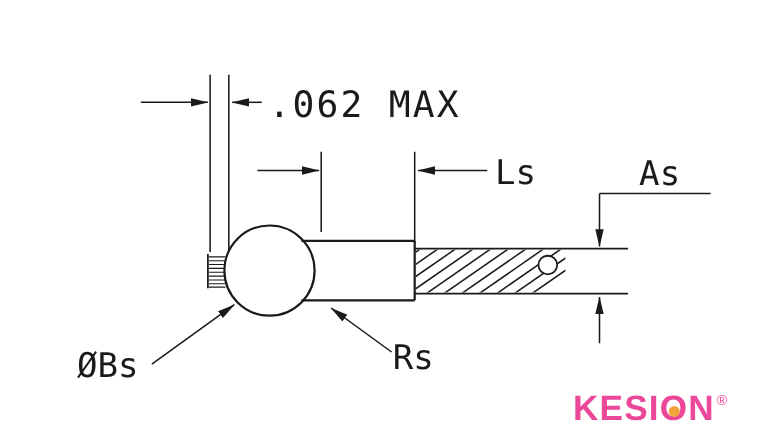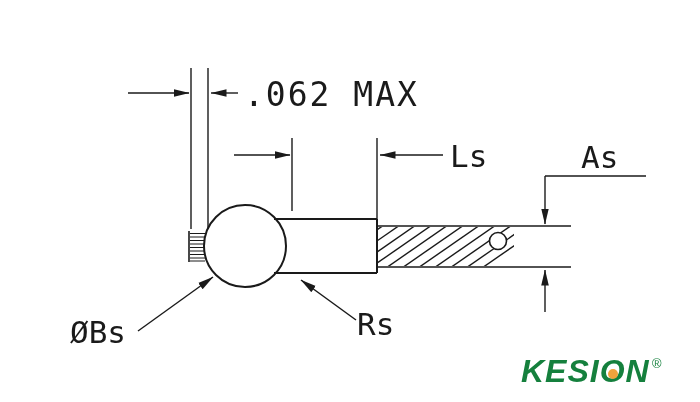--- a/index.html
+++ b/index.html
@@ -6,22 +6,22 @@
   .stage{
     position:relative;width:700px;height:402px;background:#ffffff;overflow:hidden;
     font-family:"DejaVu Sans Mono", monospace;
   }
   svg{position:absolute;left:0;top:0;}
   svg text{fill:#1a1a1a;font-family:"DejaVu Sans Mono", monospace;}
   .t-big{font-size:33px;letter-spacing:2px;}
   .t-lab{font-size:31px;}
   .logo{
     position:absolute;left:521px;top:353px;
-    color:#15803d;font-family:"Liberation Sans", sans-serif;
-    font-weight:700;font-size:32px;letter-spacing:1px;white-space:nowrap;font-style:italic;
+    color:#ec4899;font-family:"Liberation Sans", sans-serif;
+    font-weight:700;font-size:32px;letter-spacing:1px;white-space:nowrap;
   }
   .logo-o{position:relative;display:inline-block;}
   .logo-o::after{
     content:"";position:absolute;left:50%;top:58%;width:10px;height:10px;
     border-radius:50%;background:#f2a33c;transform:translate(-50%,-50%);
   }
   .reg{font-size:13px;position:relative;top:-14px;left:2px;font-weight:400;}
 </style>
 </head>
 <body>

